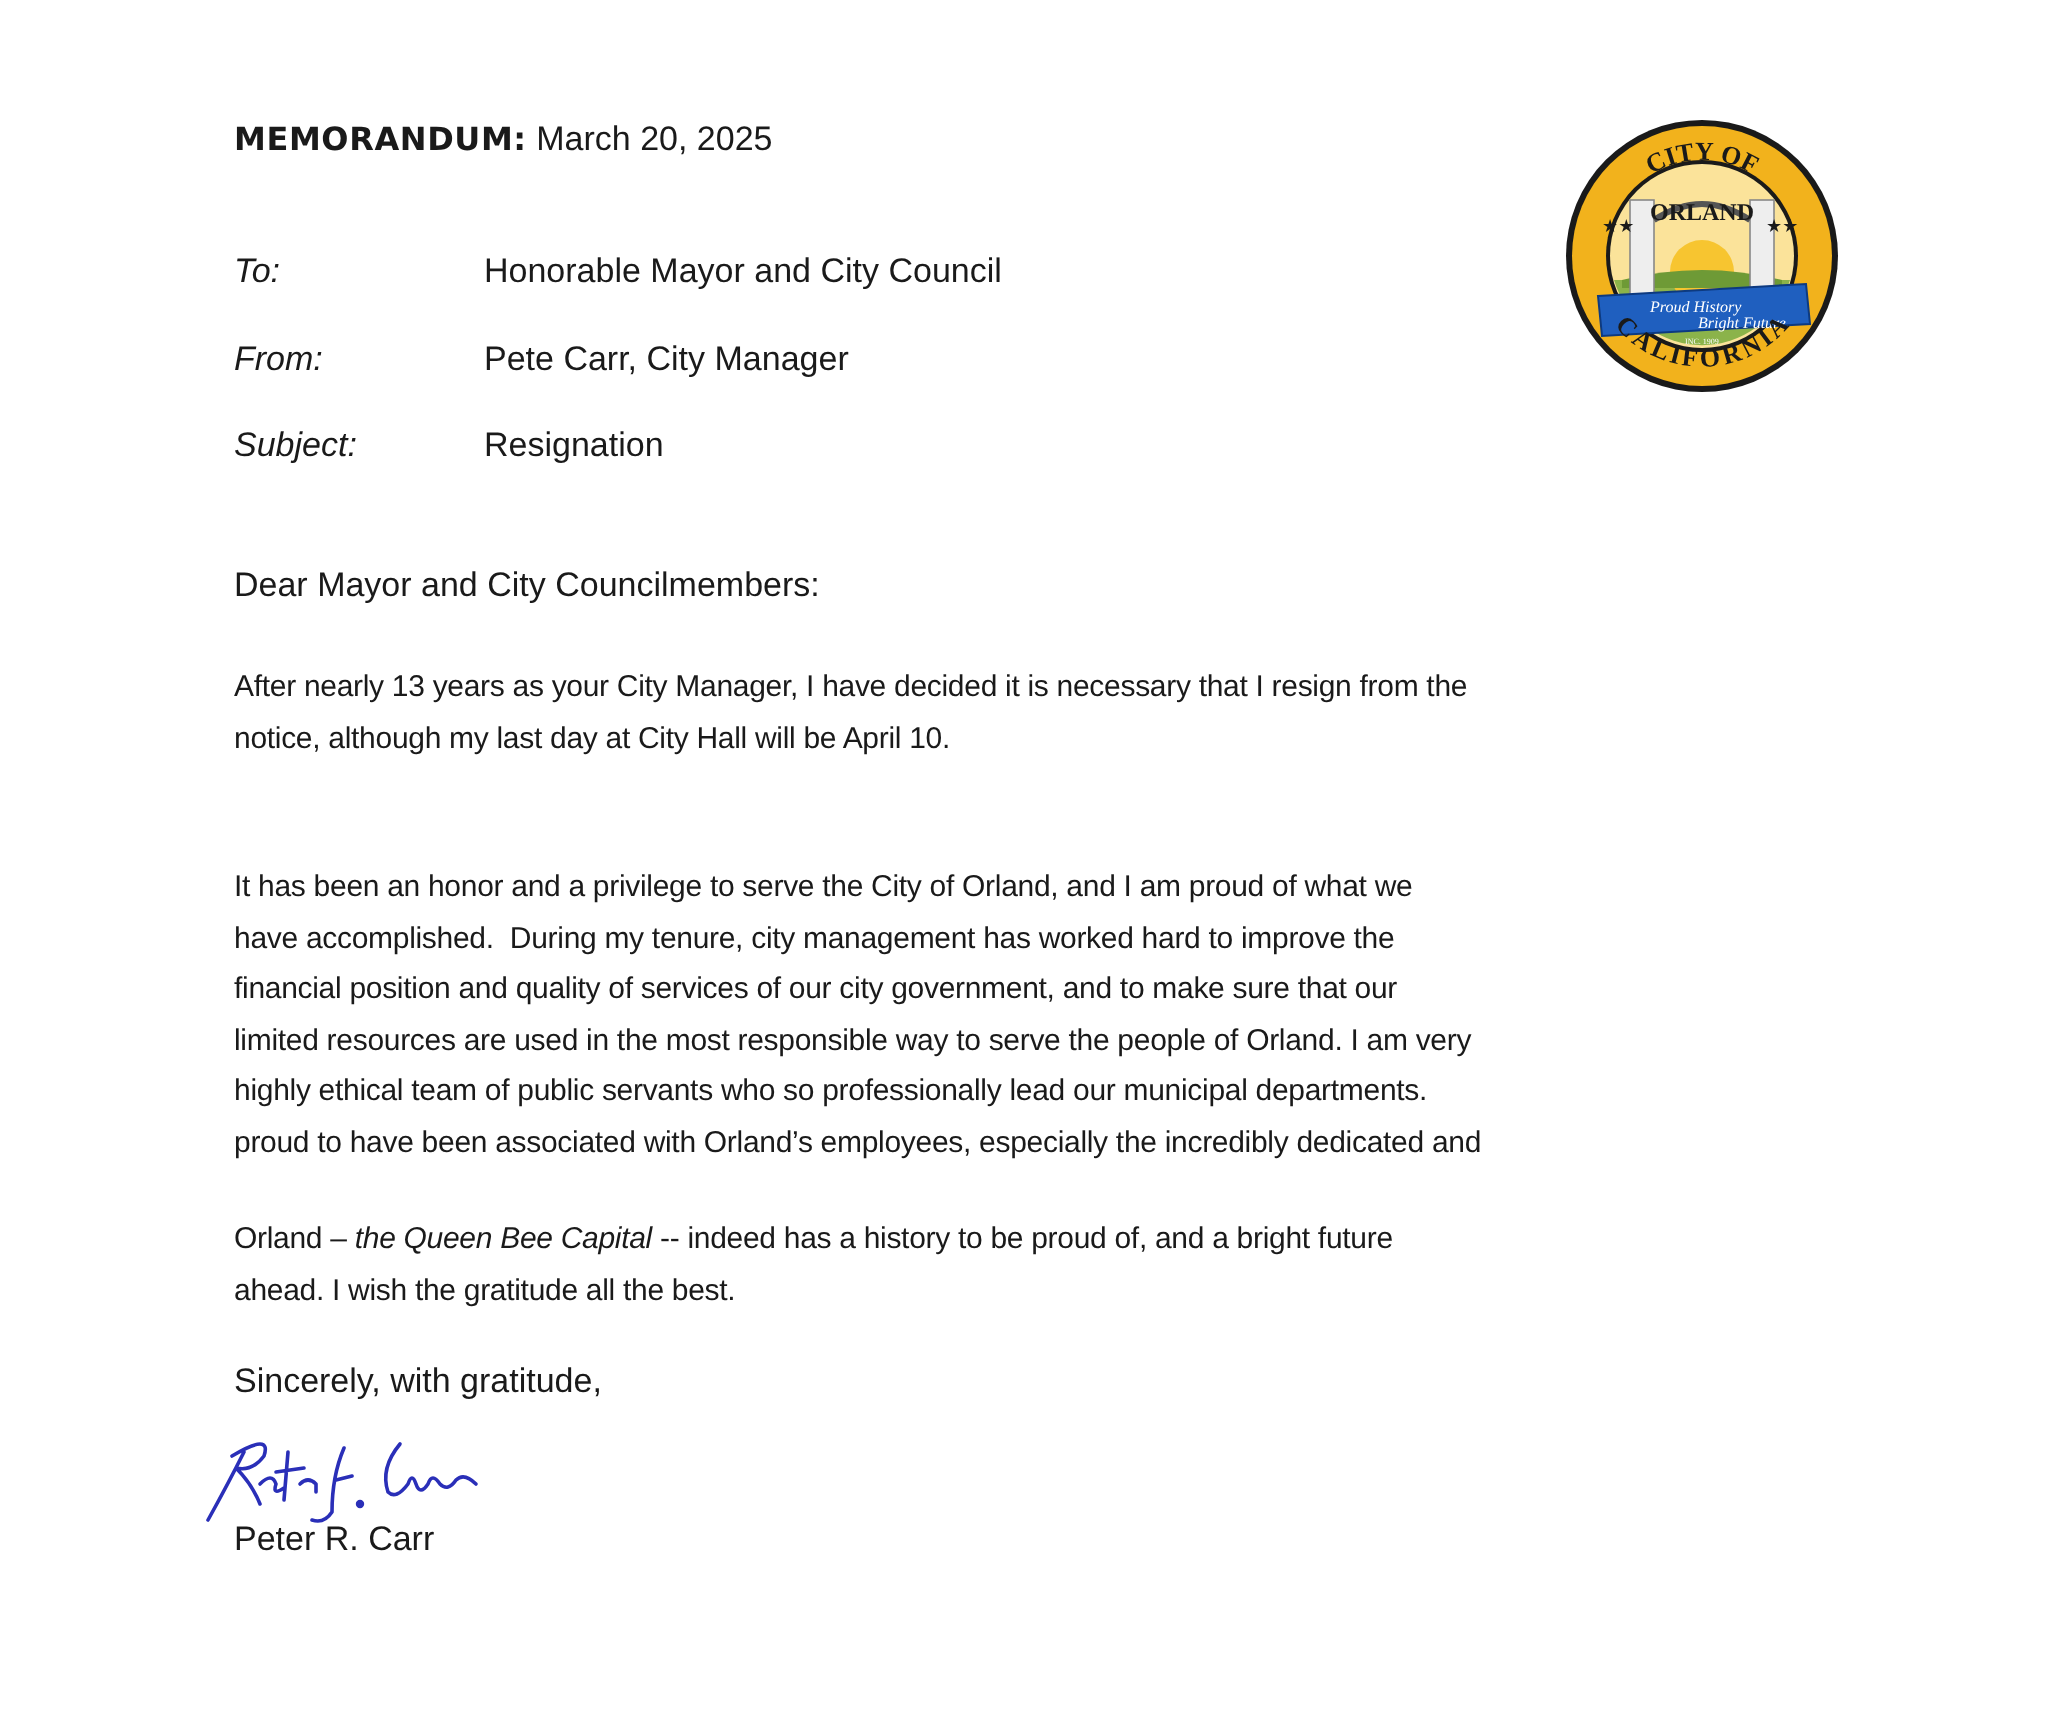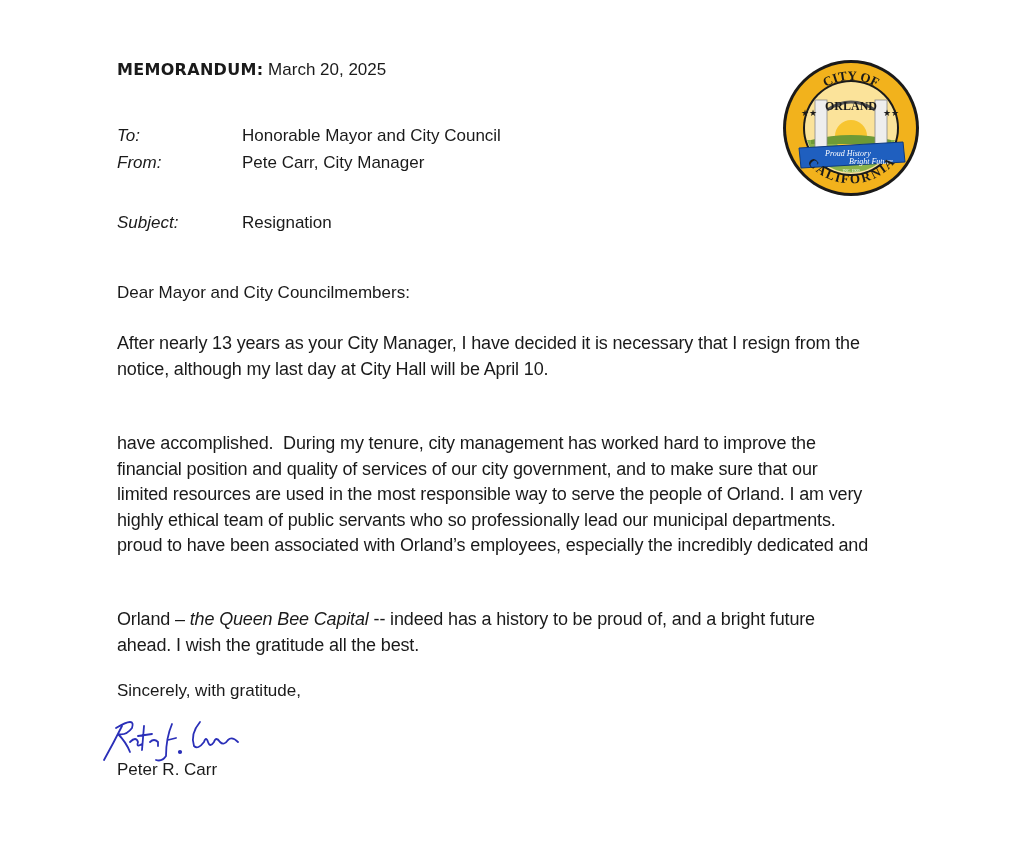--- a/index.html
+++ b/index.html
@@ -12,41 +12,41 @@
       font-size: 17px;
     }
     .memo-head .label {
       font-family: "DejaVu Sans", sans-serif; font-weight: bold; font-size: 16px; letter-spacing: 0.3px;
     }
     .field-row { position: absolute; left: 117px; font-size: 17px; }
     .field-row .k { display: inline-block; width: 125px; font-style: italic; }
     .salutation { position: absolute; left: 117px; top: 283px; font-size: 17px; }
     .para {
       position: absolute; left: 117px; width: 810px;
-      font-family: "Liberation Sans", sans-serif; font-size: 18px; line-height: 25.6px;
+      font-family: "Liberation Sans", sans-serif; font-size: 15px; line-height: 25.6px;
       letter-spacing: -0.15px; margin: 0;
     }
     .para span.line { display: block; white-space: nowrap; }
     .closing { position: absolute; left: 117px; top: 681px; font-size: 17px; }
     .printed-name { position: absolute; left: 117px; top: 760px; font-size: 17px; }
     .signature { position: absolute; left: 96px; top: 712px; width: 160px; height: 55px; }
     .seal { position: absolute; left: 781px; top: 58px; width: 140px; height: 140px; }
   </style>
 </head>
 <body>
 
 <div class="memo-head">
   <span class="label">MEMORANDUM:</span>
   <span>March 20, 2025</span>
 </div>
 
 <div class="field-row" style="top:126px;">
   <span class="k">To:</span><span>Honorable Mayor and City Council</span>
 </div>
-<div class="field-row" style="top:153px;">
+<div class="field-row" style="top:170px;">
   <span class="k">From:</span><span>Pete Carr, City Manager</span>
 </div>
 <div class="field-row" style="top:213px;">
   <span class="k">Subject:</span><span>Resignation</span>
 </div>
 
 <svg class="seal" viewBox="0 0 140 140" xmlns="http://www.w3.org/2000/svg">
   <defs>
     <path id="arcTop" d="M 22 70 A 48 48 0 0 1 118 70"></path>
     <path id="arcBot" d="M 24 78 A 47 47 0 0 0 116 78"></path>
@@ -77,20 +77,21 @@
 </svg>
 
 <div class="salutation">Dear Mayor and City Councilmembers:</div>
 
 <p class="para" style="top:331px;">
   <span class="line">After nearly 13 years as your City Manager, I have decided it is necessary that I resign from the</span>
   <span class="line">notice, although my last day at City Hall will be April 10.</span>
 </p>
 
 <p class="para" style="top:431px;">
+  <span class="line">It has been an honor and a privilege to serve the City of Orland, and I am proud of what we</span>
   <span class="line" style="white-space:pre;">have accomplished.  During my tenure, city management has worked hard to improve the</span>
   <span class="line">financial position and quality of services of our city government, and to make sure that our</span>
   <span class="line">limited resources are used in the most responsible way to serve the people of Orland. I am very</span>
   <span class="line">highly ethical team of public servants who so professionally lead our municipal departments.</span>
   <span class="line">proud to have been associated with Orland’s employees, especially the incredibly dedicated and</span>
 </p>
 
 <p class="para" style="top:607px;">
   <span class="line"><span style="white-space:pre;">Orland – </span><em>the Queen Bee Capital</em><span style="white-space:pre;"> -- indeed has a history to be proud of, and a bright future</span></span>
   <span class="line">ahead. I wish the gratitude all the best.</span>

